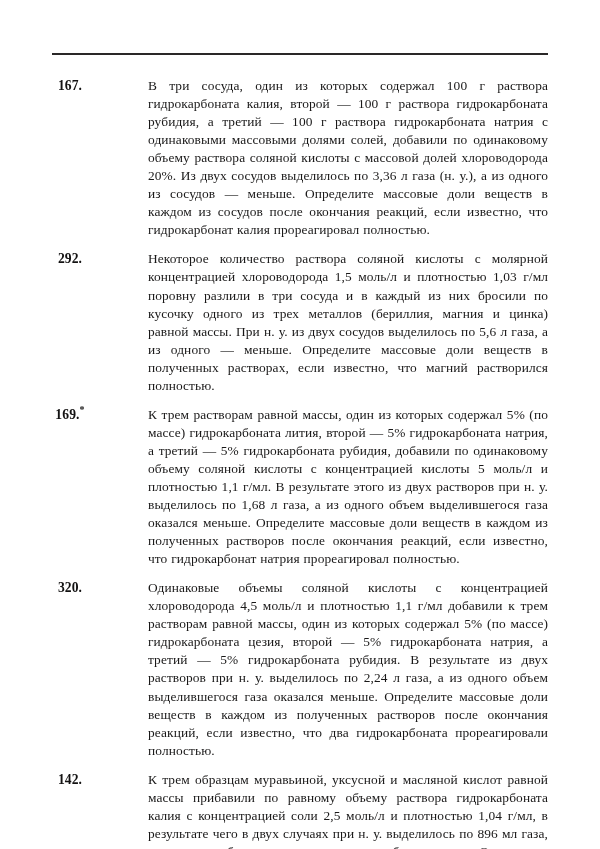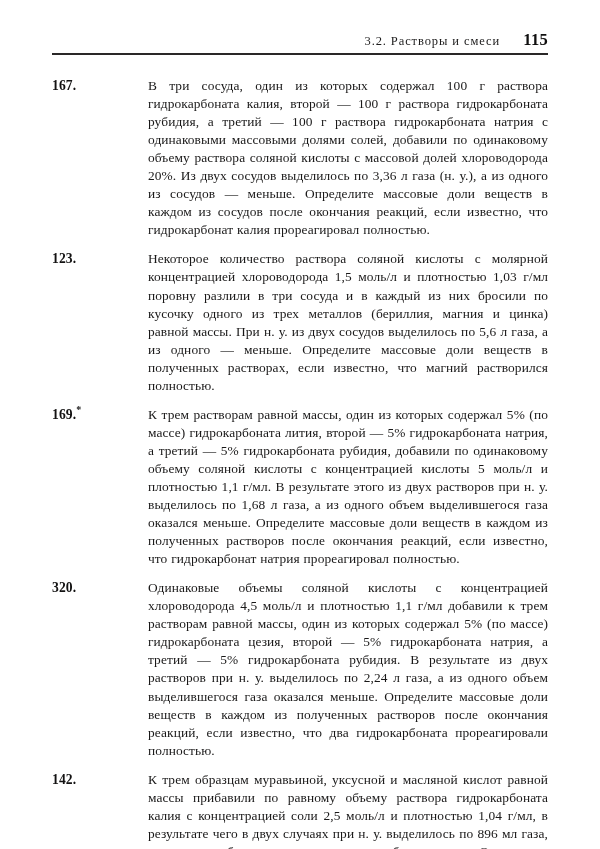--- a/index.html
+++ b/index.html
@@ -66,21 +66,21 @@
   }
 
   .problem {
     display: flex;
     align-items: flex-start;
     margin-bottom: 11px;
   }
   .problem-number {
     flex: 0 0 auto;
     width: 36px;
-    text-align: left;
+    text-align: center;
     padding-right: 20px;
     font-size: 13.6px;
     font-weight: bold;
     line-height: 18.05px;
     letter-spacing: 0.1px;
     white-space: nowrap;
     color: #131212;
   }
   .problem-number .star {
     font-size: 10px;
@@ -105,38 +105,34 @@
     content: "";
     display: inline-block;
     width: 100%;
   }
 </style>
 </head>
 <body>
 
 <div class="page">
 
-  <div class="header">
-    <span class="header-title">3.2. Растворы и смеси</span>
-    <span class="header-pageno">115</span>
-  </div>
   <div class="header-rule"></div>
 
   <div class="problems">
 
     <div class="problem">
       <div class="problem-number">
         <span>167.</span>
       </div>
       <div class="problem-body">В три сосуда, один из которых содержал 100 г раствора гидрокарбоната калия, второй — 100 г раствора гидрокарбоната рубидия, а третий — 100 г раствора гидрокарбоната натрия с одинаковыми массовыми долями солей, добавили по одинаковому объему раствора соляной кислоты с массовой долей хлороводорода 20%. Из двух сосудов выделилось по 3,36 л газа (н. у.), а из одного из сосудов — меньше. Определите массовые доли веществ в каждом из сосудов после окончания реакций, если известно, что гидрокарбонат калия прореагировал полностью.</div>
     </div>
 
     <div class="problem">
       <div class="problem-number">
-        <span>123.</span>
+        <span>292.</span>
       </div>
       <div class="problem-body">Некоторое количество раствора соляной кислоты с молярной концентрацией хлороводорода 1,5 моль/л и плотностью 1,03 г/мл поровну разлили в три сосуда и в каждый из них бросили по кусочку одного из трех металлов (бериллия, магния и цинка) равной массы. При н. у. из двух сосудов выделилось по 5,6 л газа, а из одного — меньше. Определите массовые доли веществ в полученных растворах, если известно, что магний растворился полностью.</div>
     </div>
 
     <div class="problem">
       <div class="problem-number">
         <span>169.</span><span class="star">*</span>
       </div>
       <div class="problem-body">К трем растворам равной массы, один из которых содержал 5% (по массе) гидрокарбоната лития, второй — 5% гидрокарбоната натрия, а третий — 5% гидрокарбоната рубидия, добавили по одинаковому объему соляной кислоты с концентрацией кислоты 5 моль/л и плотностью 1,1 г/мл. В результате этого из двух растворов при н. у. выделилось по 1,68 л газа, а из одного объем выделившегося газа оказался меньше. Определите массовые доли веществ в каждом из полученных растворов после окончания реакций, если известно, что гидрокарбонат натрия прореагировал полностью.</div>
     </div>

